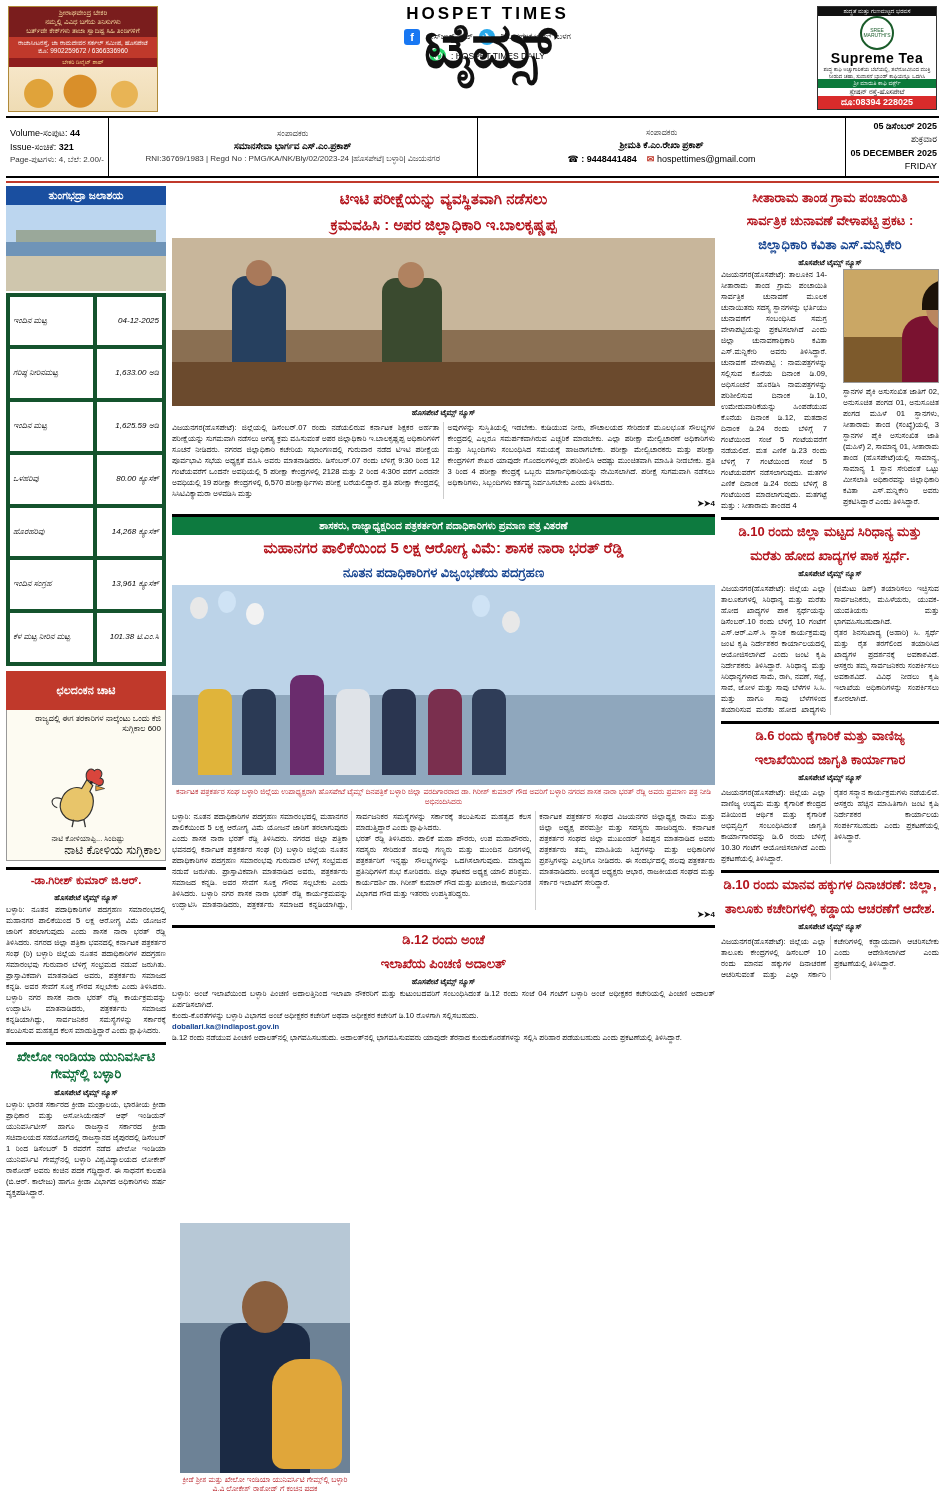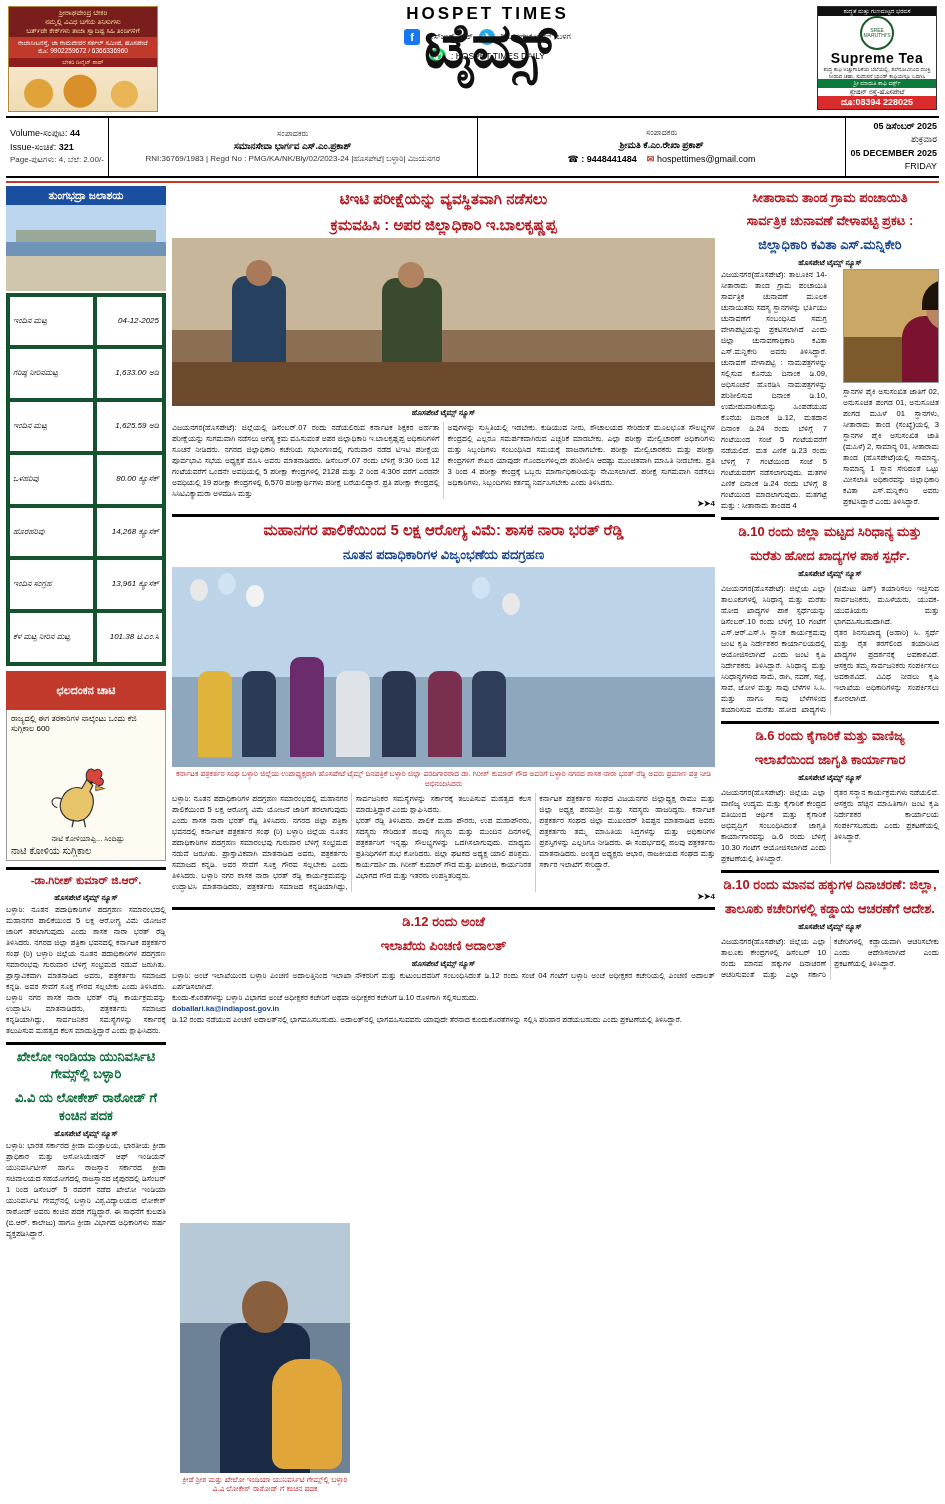--- a/index.html
+++ b/index.html
@@ -59,24 +59,24 @@
   .dam{height:86px;background:linear-gradient(#bcd6ef 0 45%, #8fb6d8 45% 58%, #cfc6ad 58% 100%);position:relative;}
   .dam:after{content:"";position:absolute;left:0;right:0;top:44%;height:16%;background:#6f94b8;}
   .dam:before{content:"";position:absolute;left:6%;right:6%;top:30%;height:14%;background:#9aa89a;}
 
   .tbl{width:100%;border-collapse:collapse;font-size:8px;margin-top:2px;}
   .tbl td{border:4px solid #14532d;padding:19px 3px;line-height:1.35;font-style:italic;}
   .tbl td.v{text-align:right;width:44%;}
 
   .red-bar{background:#c0392b;color:#fff;font-size:11px;font-weight:bold;text-align:center;padding:13px 2px;margin-top:5px;}
   .cartoon{height:150px;border:1px solid #999;border-top:none;background:#fdfbf2;position:relative;}
-  .cartoon .cap{position:absolute;left:4px;right:4px;top:4px;font-size:8px;text-align:left;line-height:1.3;}
+  .cartoon .cap{position:absolute;left:4px;right:4px;top:4px;font-size:8px;text-align:right;line-height:1.3;}
   .rooster{position:absolute;left:34px;top:46px;width:74px;height:74px;}
   .cartoon .cap2{position:absolute;left:4px;right:0;bottom:16px;font-size:7.5px;text-align:center;}
-  .cartoon .cap3{position:absolute;left:4px;right:12px;bottom:3px;font-size:10px;text-align:left;}
+  .cartoon .cap3{position:absolute;left:4px;right:4px;bottom:3px;font-size:12px;text-align:right;}
 
   .head-kn{font-size:15px;font-weight:bold;color:#b3131b;text-align:center;line-height:1.35;padding:3px 2px;}
   .head-kn.sm{font-size:13px;}
   .head-kn.blue{color:#14428f;}
   .head-dark{color:#111;}
 
   .photo-a{height:168px;background:linear-gradient(#b9a88f,#8d7a62);position:relative;overflow:hidden;}
   .photo-a .wall{position:absolute;inset:0;background:linear-gradient(#c8b69b 0 55%, #8a6f52 55% 100%);}
   .photo-a .p1{position:absolute;left:60px;top:38px;width:54px;height:86px;background:#26405f;border-radius:14px 14px 0 0;}
   .photo-a .p1h{position:absolute;left:74px;top:22px;width:26px;height:26px;border-radius:50%;background:#a9795a;}
@@ -259,21 +259,20 @@
       <div class="sec-divider"></div>
       <div class="head-kn head-dark sm" style="font-size:11px;color:#b3131b;">-ಡಾ.ಗಿರೀಶ್ ಕುಮಾರ್ ಜಿ.ಆರ್.</div>
       <div class="src">ಹೊಸಪೇಟೆ ಟೈಮ್ಸ್ ನ್ಯೂಸ್</div>
       <div class="bodytext">ಬಳ್ಳಾರಿ: ನೂತನ ಪದಾಧಿಕಾರಿಗಳ ಪದಗ್ರಹಣ ಸಮಾರಂಭದಲ್ಲಿ ಮಹಾನಗರ ಪಾಲಿಕೆಯಿಂದ 5 ಲಕ್ಷ ಆರೋಗ್ಯ ವಿಮೆ ಯೋಜನೆ ಜಾರಿಗೆ ತರಲಾಗುವುದು ಎಂದು ಶಾಸಕ ನಾರಾ ಭರತ್ ರೆಡ್ಡಿ ತಿಳಿಸಿದರು.
 ನಗರದ ಜಿಲ್ಲಾ ಪತ್ರಿಕಾ ಭವನದಲ್ಲಿ ಕರ್ನಾಟಕ ಪತ್ರಕರ್ತರ ಸಂಘ (ರಿ) ಬಳ್ಳಾರಿ ಜಿಲ್ಲೆಯ ನೂತನ ಪದಾಧಿಕಾರಿಗಳ ಪದಗ್ರಹಣ ಸಮಾರಂಭವು ಗುರುವಾರ ಬೆಳಿಗ್ಗೆ ಸಂಭ್ರಮದ ನಡುವೆ ಜರುಗಿತು.
 ಪ್ರಾಸ್ತಾವಿಕವಾಗಿ ಮಾತನಾಡಿದ ಅವರು, ಪತ್ರಕರ್ತರು ಸಮಾಜದ ಕನ್ನಡಿ. ಅವರ ಸೇವೆಗೆ ಸೂಕ್ತ ಗೌರವ ಸಲ್ಲಬೇಕು ಎಂದು ತಿಳಿಸಿದರು.
 ಬಳ್ಳಾರಿ ನಗರ ಶಾಸಕ ನಾರಾ ಭರತ್ ರೆಡ್ಡಿ ಕಾರ್ಯಕ್ರಮವನ್ನು ಉದ್ಘಾಟಿಸಿ ಮಾತನಾಡಿದರು, ಪತ್ರಕರ್ತರು ಸಮಾಜದ ಕನ್ನಡಿಯಾಗಿದ್ದು, ಸಾರ್ವಜನಿಕರ ಸಮಸ್ಯೆಗಳನ್ನು ಸರ್ಕಾರಕ್ಕೆ ತಲುಪಿಸುವ ಮಹತ್ವದ ಕೆಲಸ ಮಾಡುತ್ತಿದ್ದಾರೆ ಎಂದು ಶ್ಲಾಘಿಸಿದರು.</div>
 
       <div class="sec-divider"></div>
       <div class="head-kn sm" style="color:#0b6b36;">ಖೇಲೋ ಇಂಡಿಯಾ ಯುನಿವರ್ಸಿಟಿ ಗೇಮ್ಸ್‌ಲ್ಲಿ ಬಳ್ಳಾರಿ</div>
-      <div class="head-kn sm" style="color:#0b6b36;">ವಿ.ವಿ ಯ ಲೋಕೇಶ್ ರಾಠೋಡ್ ಗೆ ಕಂಚಿನ ಪದಕ</div>
       <div class="src">ಹೊಸಪೇಟೆ ಟೈಮ್ಸ್ ನ್ಯೂಸ್</div>
       <div class="bodytext">ಬಳ್ಳಾರಿ: ಭಾರತ ಸರ್ಕಾರದ ಕ್ರೀಡಾ ಮಂತ್ರಾಲಯ, ಭಾರತೀಯ ಕ್ರೀಡಾ ಪ್ರಾಧಿಕಾರ ಮತ್ತು ಅಸೋಸಿಯೇಷನ್ ಆಫ್ ಇಂಡಿಯನ್ ಯುನಿವರ್ಸಿಟೀಸ್ ಹಾಗೂ ರಾಜಸ್ಥಾನ ಸರ್ಕಾರದ ಕ್ರೀಡಾ ಸಚಿವಾಲಯದ ಸಹಯೋಗದಲ್ಲಿ ರಾಜಸ್ಥಾನದ ಜೈಪುರದಲ್ಲಿ ಡಿಸೆಂಬರ್ 1 ರಿಂದ ಡಿಸೆಂಬರ್ 5 ರವರೆಗೆ ನಡೆದ ಖೇಲೋ ಇಂಡಿಯಾ ಯುನಿವರ್ಸಿಟಿ ಗೇಮ್ಸ್‌ನಲ್ಲಿ ಬಳ್ಳಾರಿ ವಿಶ್ವವಿದ್ಯಾಲಯದ ಲೋಕೇಶ್ ರಾಠೋಡ್ ಅವರು ಕಂಚಿನ ಪದಕ ಗೆದ್ದಿದ್ದಾರೆ. ಈ ಸಾಧನೆಗೆ ಕುಲಪತಿ (ಬಿ.ಆರ್. ಕಾಲೇಜು) ಹಾಗೂ ಕ್ರೀಡಾ ವಿಭಾಗದ ಅಧಿಕಾರಿಗಳು ಹರ್ಷ ವ್ಯಕ್ತಪಡಿಸಿದ್ದಾರೆ.</div>
     </div>
 
     <div class="col-mid">
       <div class="head-kn">ಟಿಇಟಿ ಪರೀಕ್ಷೆಯನ್ನು ವ್ಯವಸ್ಥಿತವಾಗಿ ನಡೆಸಲು</div>
       <div class="head-kn">ಕ್ರಮವಹಿಸಿ : ಅಪರ ಜಿಲ್ಲಾಧಿಕಾರಿ ಇ.ಬಾಲಕೃಷ್ಣಪ್ಪ</div>
 
       <div class="photo-a">
         <div class="wall"></div>
@@ -285,20 +284,21 @@
       </div>
       <div class="src">ಹೊಸಪೇಟೆ ಟೈಮ್ಸ್ ನ್ಯೂಸ್</div>
 
       <div class="cols2">
         <div>ವಿಜಯನಗರ(ಹೊಸಪೇಟೆ): ಜಿಲ್ಲೆಯಲ್ಲಿ ಡಿಸೆಂಬರ್.07 ರಂದು ನಡೆಯಲಿರುವ ಕರ್ನಾಟಕ ಶಿಕ್ಷಕರ ಅರ್ಹತಾ ಪರೀಕ್ಷೆಯನ್ನು ಸುಗಮವಾಗಿ ನಡೆಸಲು ಅಗತ್ಯ ಕ್ರಮ ವಹಿಸುವಂತೆ ಅಪರ ಜಿಲ್ಲಾಧಿಕಾರಿ ಇ.ಬಾಲಕೃಷ್ಣಪ್ಪ ಅಧಿಕಾರಿಗಳಿಗೆ ಸೂಚನೆ ನೀಡಿದರು. ನಗರದ ಜಿಲ್ಲಾಧಿಕಾರಿ ಕಚೇರಿಯ ಸಭಾಂಗಣದಲ್ಲಿ ಗುರುವಾರ ನಡೆದ ಟಿಇಟಿ ಪರೀಕ್ಷೆಯ ಪೂರ್ವಭಾವಿ ಸಭೆಯ ಅಧ್ಯಕ್ಷತೆ ವಹಿಸಿ ಅವರು ಮಾತನಾಡಿದರು. ಡಿಸೆಂಬರ್.07 ರಂದು ಬೆಳಿಗ್ಗೆ 9:30 ರಿಂದ 12 ಗಂಟೆಯವರೆಗೆ ಒಂದನೇ ಅವಧಿಯಲ್ಲಿ 5 ಪರೀಕ್ಷಾ ಕೇಂದ್ರಗಳಲ್ಲಿ 2128 ಮತ್ತು 2 ರಿಂದ 4:30ರ ವರೆಗೆ ಎರಡನೇ ಅವಧಿಯಲ್ಲಿ 19 ಪರೀಕ್ಷಾ ಕೇಂದ್ರಗಳಲ್ಲಿ 6,570 ಪರೀಕ್ಷಾರ್ಥಿಗಳು ಪರೀಕ್ಷೆ ಬರೆಯಲಿದ್ದಾರೆ. ಪ್ರತಿ ಪರೀಕ್ಷಾ ಕೇಂದ್ರದಲ್ಲಿ ಸಿಸಿಟಿವಿಕ್ಯಾಮರಾ ಅಳವಡಿಸಿ ಮತ್ತು</div>
         <div>ಅವುಗಳನ್ನು ಸುಸ್ಥಿತಿಯಲ್ಲಿ ಇಡಬೇಕು. ಕುಡಿಯುವ ನೀರು, ಶೌಚಾಲಯದ ಸೇರಿದಂತೆ ಮೂಲಭೂತ ಸೌಲಭ್ಯಗಳ ಕೇಂದ್ರದಲ್ಲಿ ಎಲ್ಲರೂ ಸಮರ್ಪಕವಾಗಿರುವ ಎಚ್ಚರಿಕೆ ಮಾಡಬೇಕು. ಎಲ್ಲಾ ಪರೀಕ್ಷಾ ಮೇಲ್ವಿಚಾರಣೆ ಅಧಿಕಾರಿಗಳು ಮತ್ತು ಸಿಬ್ಬಂದಿಗಳು ಸಂಬಂಧಿಸಿದ ಸಮಯಕ್ಕೆ ಹಾಜರಾಗಬೇಕು. ಪರೀಕ್ಷಾ ಮೇಲ್ವಿಚಾರಕರು ಮತ್ತು ಪರೀಕ್ಷಾ ಕೇಂದ್ರಗಳಿಗೆ ಶೇಖರ ಯಾವುದೇ ಗೊಂದಲಗಳಿಲ್ಲದೇ ಪರಿಶೀಲಿಸಿ ಆದಷ್ಟು ಮುಂಚಿತವಾಗಿ ಮಾಹಿತಿ ನೀಡಬೇಕು. ಪ್ರತಿ 3 ರಿಂದ 4 ಪರೀಕ್ಷಾ ಕೇಂದ್ರಕ್ಕೆ ಒಬ್ಬರು ಮಾರ್ಗಾಧಿಕಾರಿಯನ್ನು ನೇಮಿಸಲಾಗಿದೆ. ಪರೀಕ್ಷೆ ಸುಗಮವಾಗಿ ನಡೆಸಲು ಅಧಿಕಾರಿಗಳು, ಸಿಬ್ಬಂದಿಗಳು ಕರ್ತವ್ಯ ನಿರ್ವಹಿಸಬೇಕು ಎಂದು ತಿಳಿಸಿದರು.</div>
       </div>
       <div class="more">➤➤4</div>
 
       <div class="sec-divider"></div>
+      <div class="green-bar">ಶಾಸಕರು, ರಾಜ್ಯಾಧ್ಯಕ್ಷರಿಂದ ಪತ್ರಕರ್ತರಿಗೆ ಪದಾಧಿಕಾರಿಗಳು ಪ್ರಮಾಣ ಪತ್ರ ವಿತರಣೆ</div>
       <div class="head-kn">ಮಹಾನಗರ ಪಾಲಿಕೆಯಿಂದ 5 ಲಕ್ಷ ಆರೋಗ್ಯ ವಿಮೆ: ಶಾಸಕ ನಾರಾ ಭರತ್ ರೆಡ್ಡಿ</div>
       <div class="head-kn blue sm">ನೂತನ ಪದಾಧಿಕಾರಿಗಳ ವಿಜೃಂಭಣೆಯ ಪದಗ್ರಹಣ</div>
 
       <div class="award-photo">
         <div class="stage"></div>
         <div class="balloon" style="left:18px;top:12px;background:#e8e8e8;"></div>
         <div class="balloon" style="left:46px;top:6px;background:#cfe3f5;"></div>
         <div class="balloon" style="left:74px;top:18px;background:#f2f2f2;"></div>
         <div class="balloon" style="left:300px;top:10px;background:#cfe3f5;"></div>
         <div class="balloon" style="left:330px;top:26px;background:#e8e8e8;"></div>

